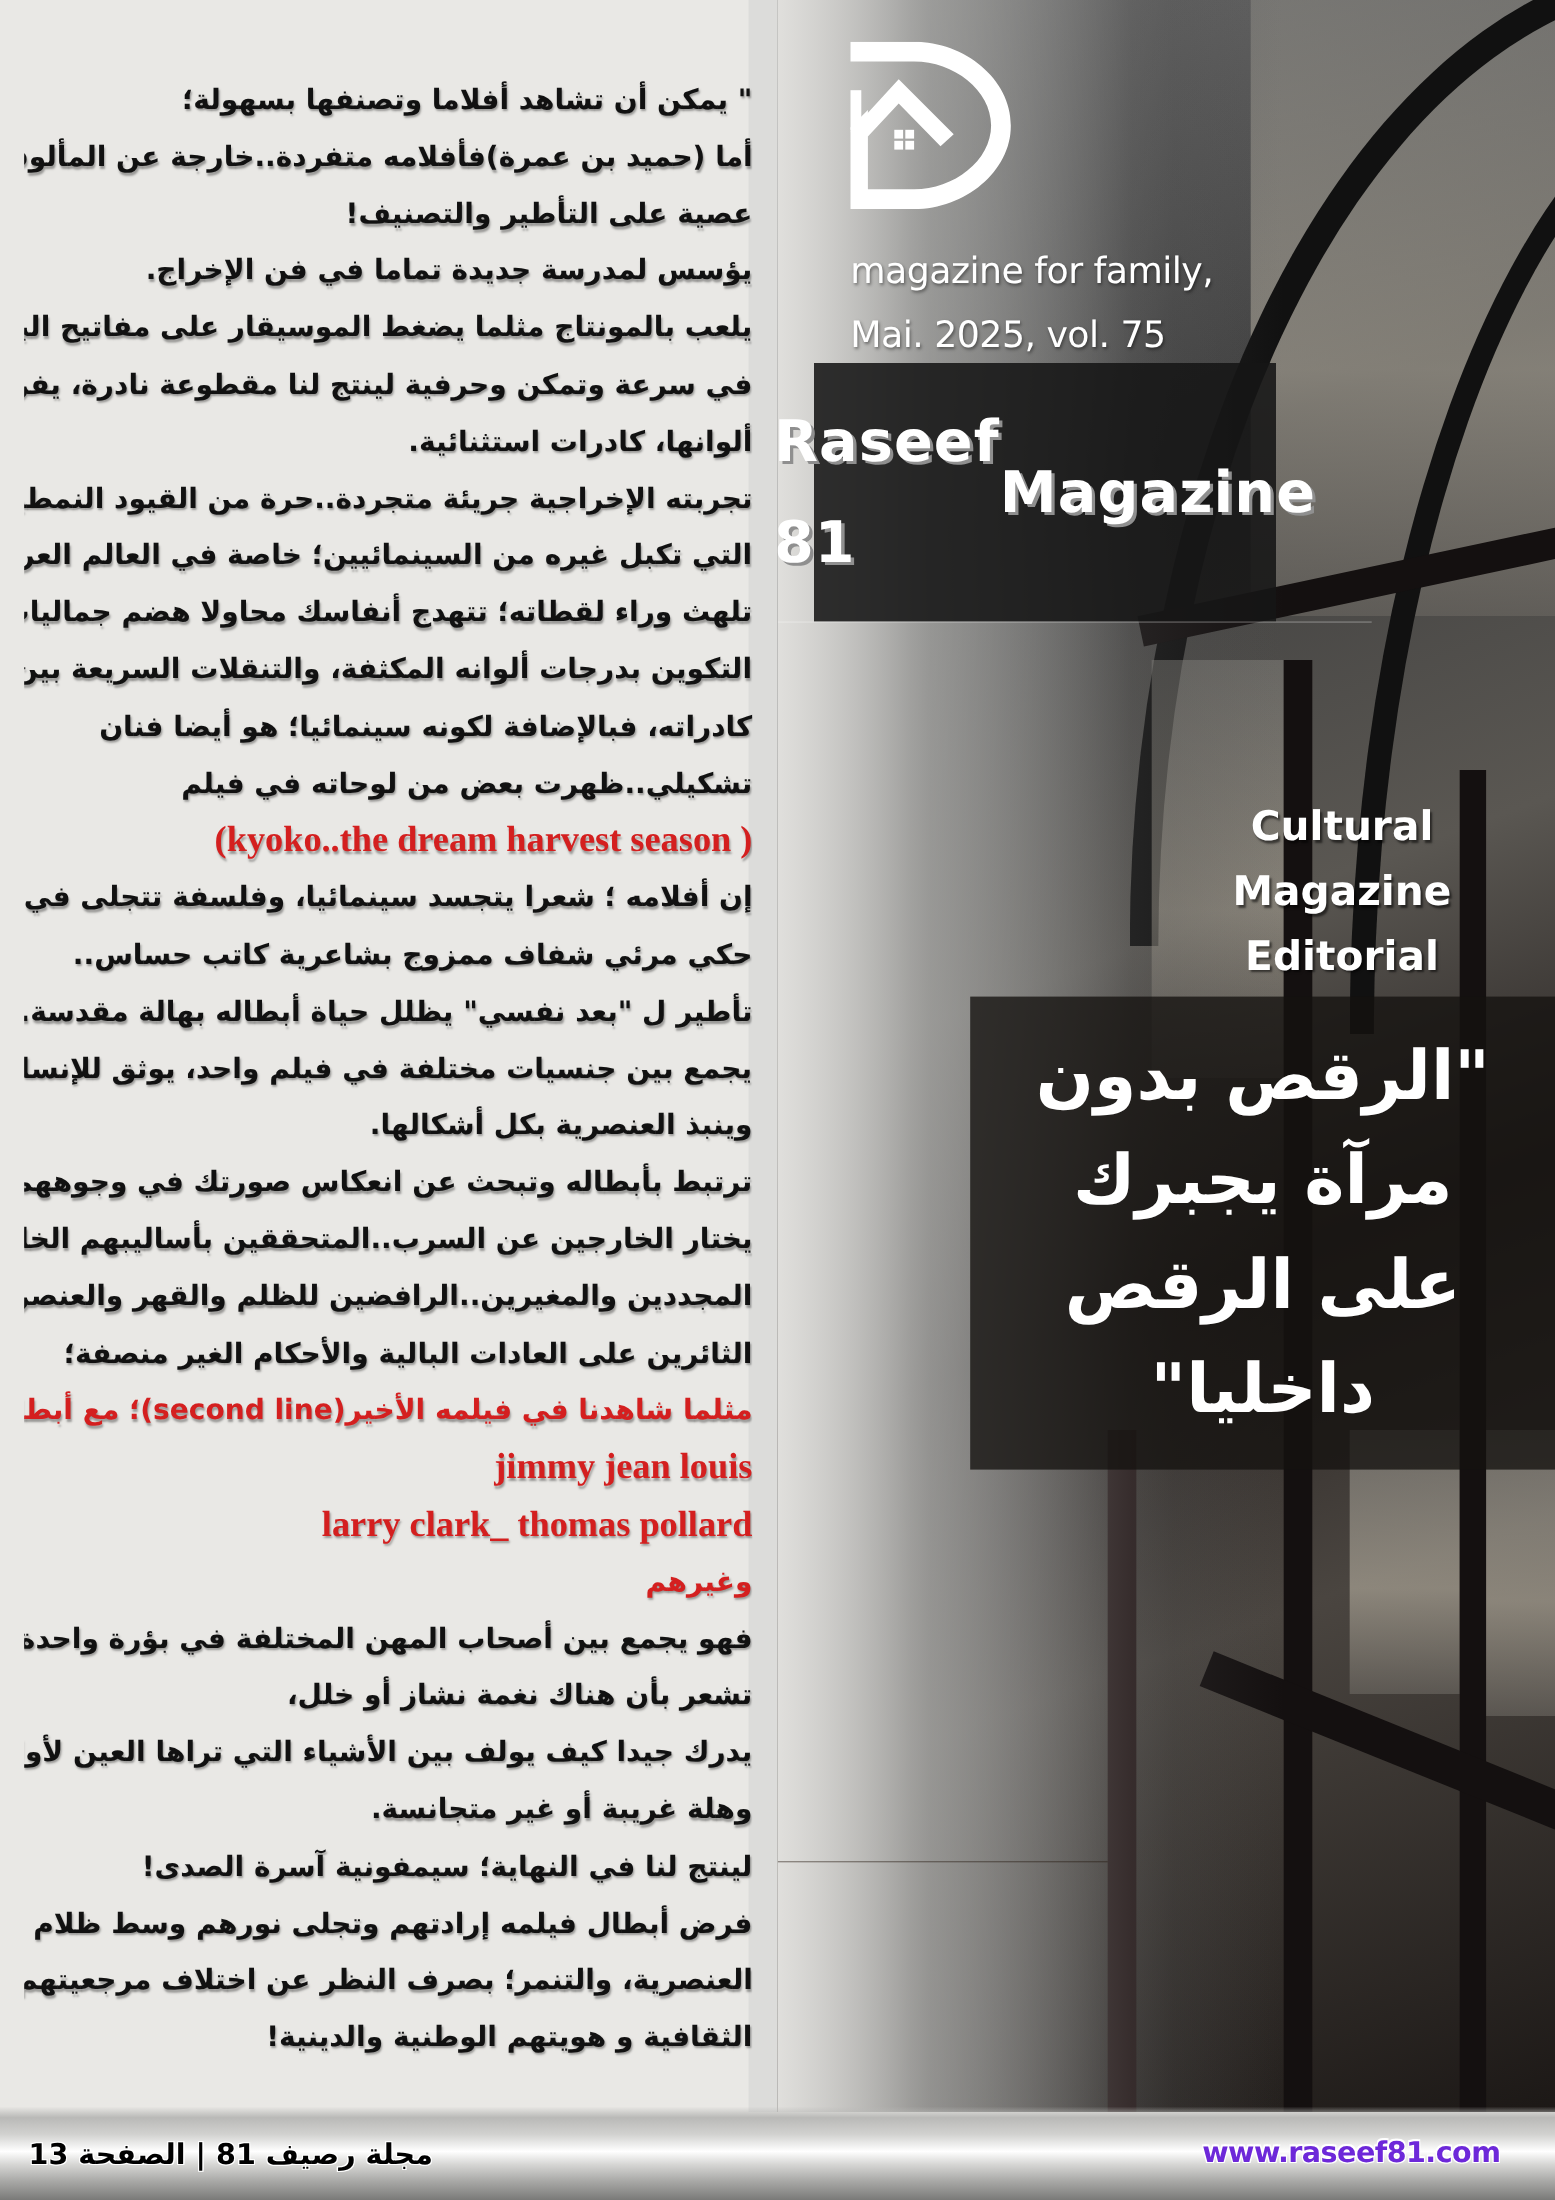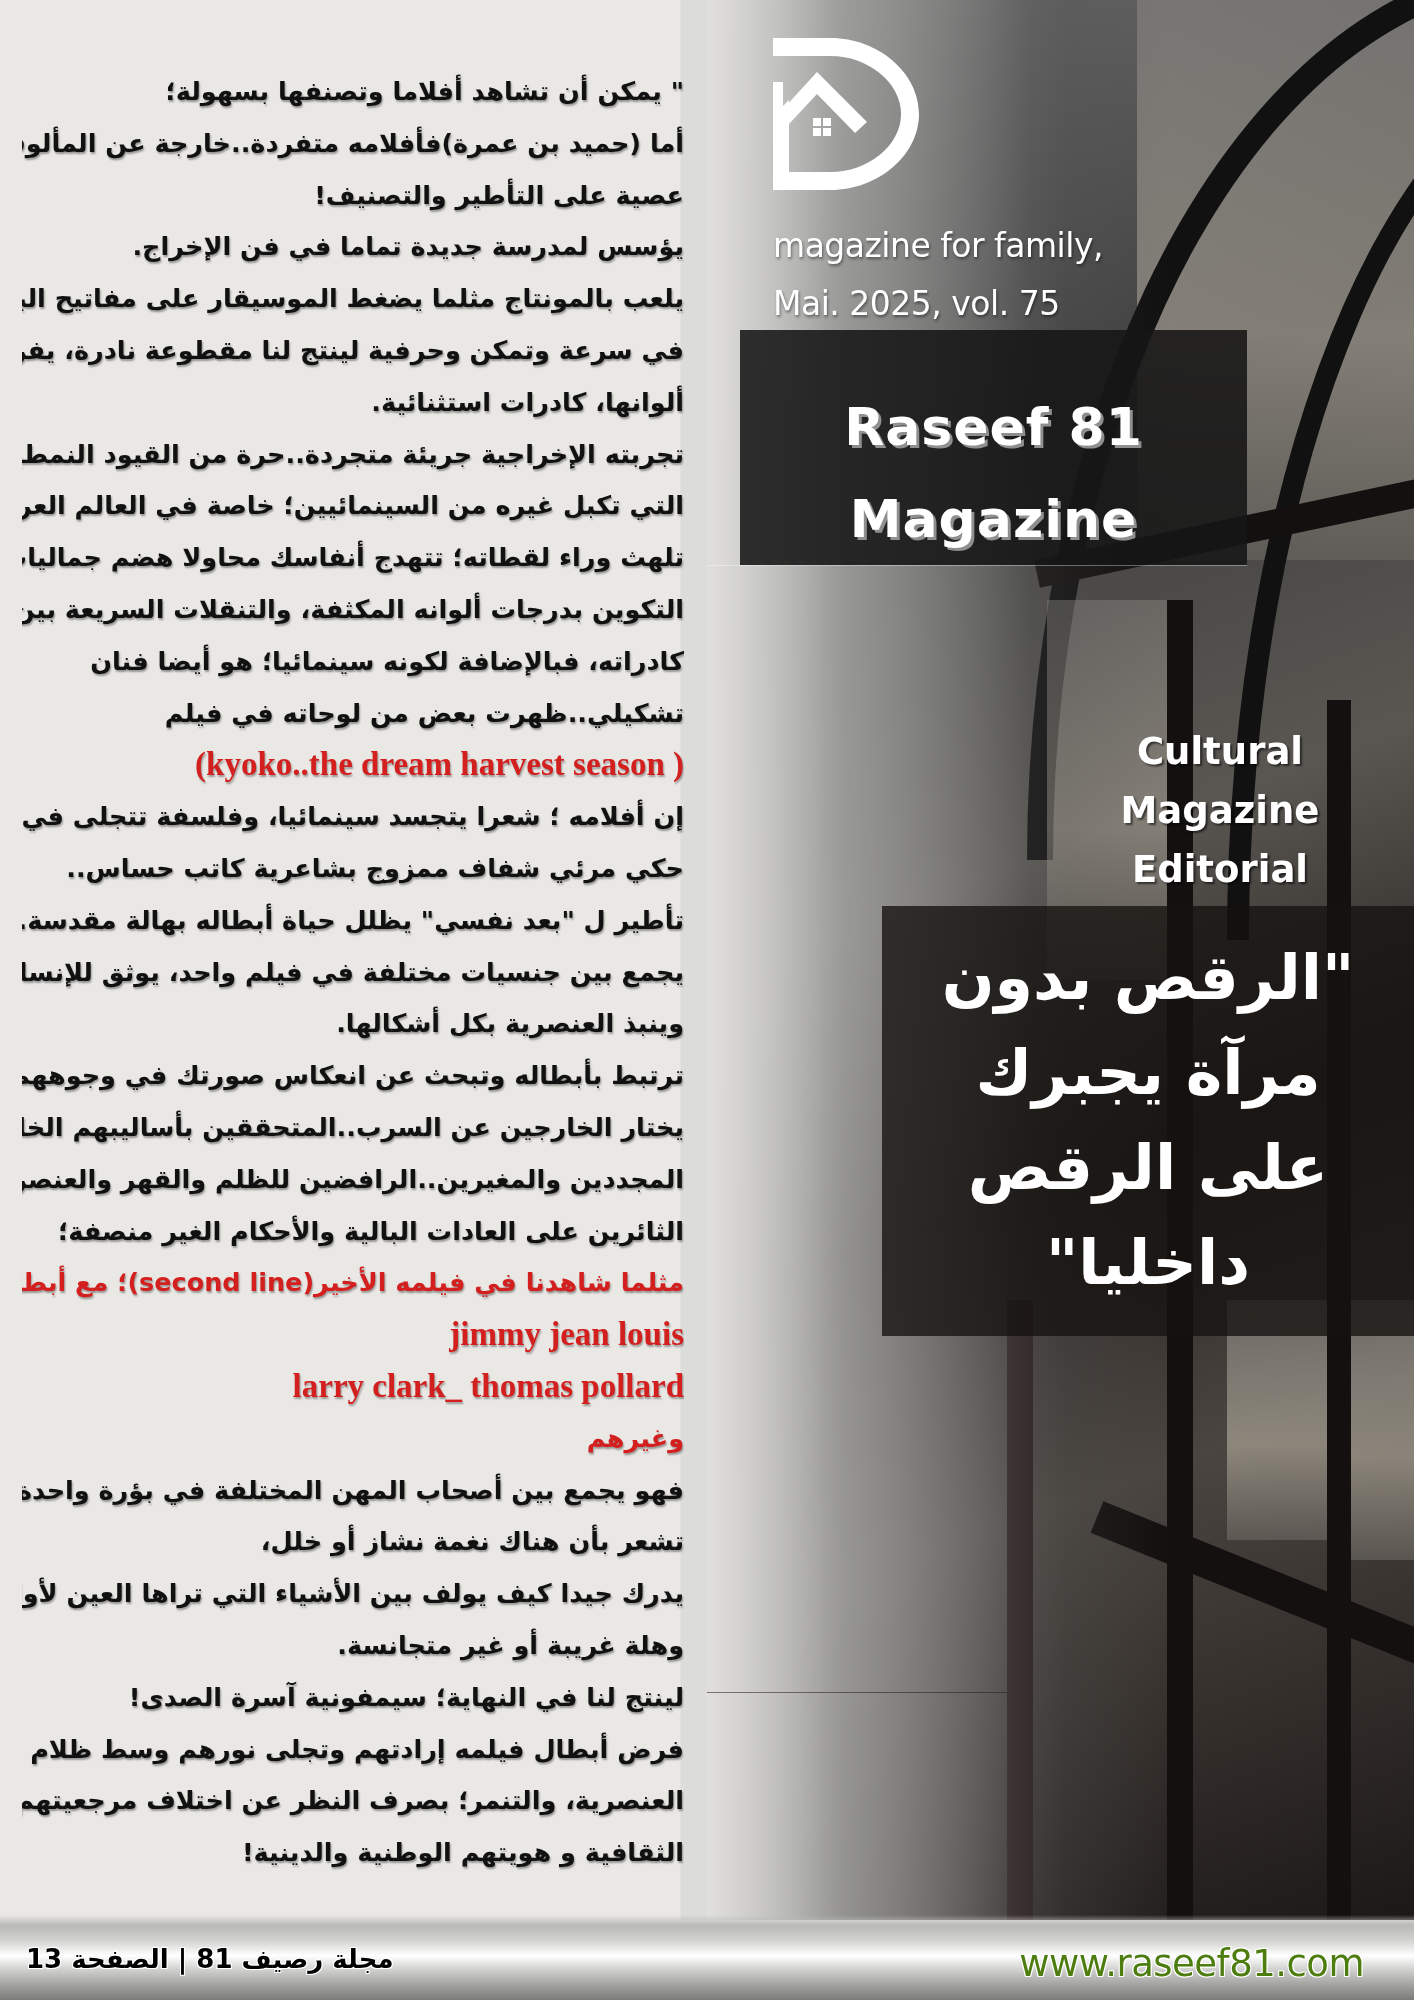--- a/index.html
+++ b/index.html
@@ -78,23 +78,23 @@
     font-weight: normal;
     font-size: 33px;
     line-height: 58px;
     color: #fff;
     letter-spacing: -0.5px;
     text-shadow: 1px 2px 3px rgba(0,0,0,0.45);
   }
   .title-box {
     position: absolute;
     left: 33px; top: 330px;
-    width: 507px; height: 235px;
+    width: 420px; height: 235px;
     background: rgba(22,22,22,0.88);
-    display: flex; flex-direction: column; align-items: center; justify-content: flex-end;
+    display: flex; flex-direction: row; align-items: center; justify-content: center;
   }
   .title-box .title-line {
     font-family: "DejaVu Sans", sans-serif;
     font-weight: bold;
     font-size: 52px;
     line-height: 92px;
     color: #fff;
     letter-spacing: 1px;
     text-shadow: 3px 3px 0 #8f8f8f;
   }
@@ -157,23 +157,23 @@
     font-size: 26px;
     color: #000;
     letter-spacing: -0.5px;
     text-shadow: -1px -1px 0 #fff, 1px -1px 0 #fff, -1px 1px 0 #fff, 1px 1px 0 #fff;
     white-space: nowrap;
   }
   .footer-right {
     position: absolute;
     right: 50px; top: 1942px;
     font-family: "DejaVu Sans", sans-serif;
-    font-weight: normal;
-    font-size: 37px;
-    color: #4d7c0f;
+    font-weight: bold;
+    font-size: 26px;
+    color: #6d28d9;
     letter-spacing: -0.5px;
     text-shadow: -1px -1px 0 #fff, 1px -1px 0 #fff, -1px 1px 0 #fff, 1px 1px 0 #fff;
   }
 </style>
 </head>
 <body>
 
 <div class="text-col">
   <div class="article">
     <span class="line">" يمكن أن تشاهد أفلاما وتصنفها بسهولة؛</span>

